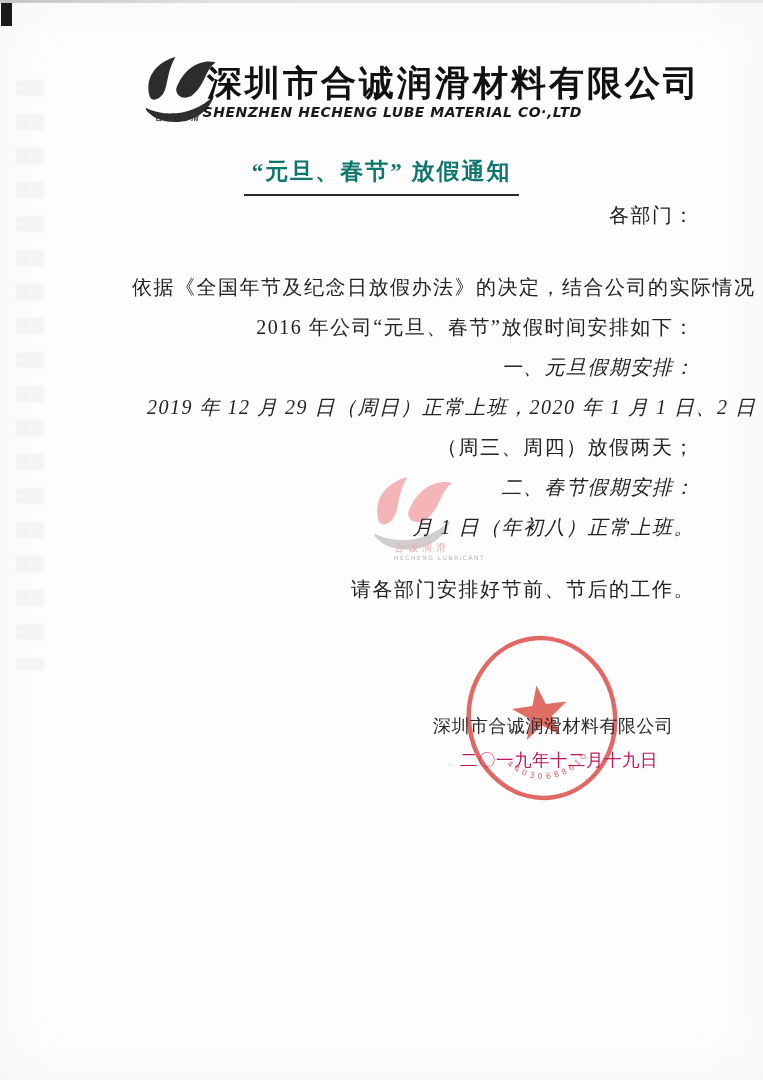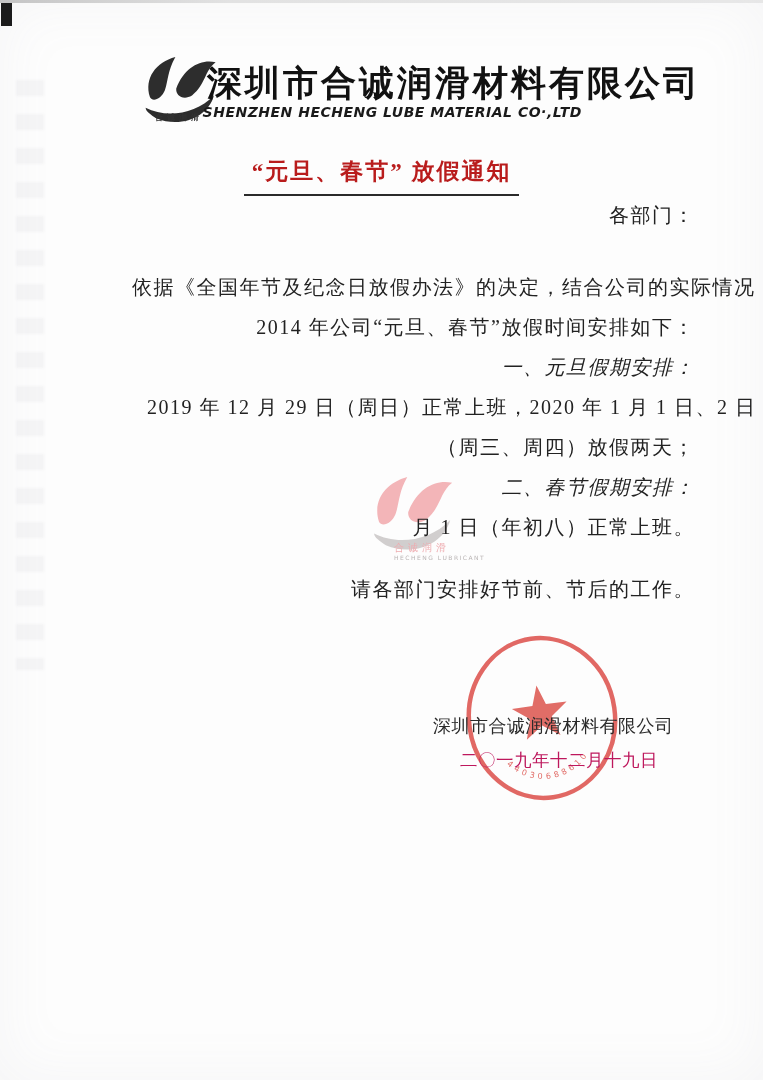--- a/index.html
+++ b/index.html
@@ -21,27 +21,27 @@
   .logo-caption{position:absolute;left:155px;top:112px;font-size:8px;letter-spacing:4px;
     color:#333;font-weight:bold;white-space:nowrap;}
   .company-cn{position:absolute;left:207px;top:60px;width:430px;
     font-size:35px;font-weight:700;letter-spacing:3px;color:#111;white-space:nowrap;}
   .company-en{position:absolute;left:178px;top:104px;width:404px;text-align:right;
     font-family:"DejaVu Sans","Liberation Sans",sans-serif;
     font-size:14px;font-weight:700;font-style:italic;letter-spacing:.5px;color:#1a1a1a;white-space:nowrap;}
   
   .doc-title{position:absolute;left:0;top:156px;width:763px;text-align:center;}
   .doc-title span{display:inline-block;font-size:23px;font-weight:700;letter-spacing:2px;
-    color:#b91c1c;border-bottom:2.5px solid #2a2a2a;padding:0 8px 7px 8px;}
+    color:#0f766e;border-bottom:2.5px solid #2a2a2a;padding:0 8px 7px 8px;}
   
   .body-text{position:absolute;left:95px;top:195px;width:600px;z-index:2;}
   .line{height:40px;line-height:40px;font-size:20px;letter-spacing:1.5px;white-space:nowrap;text-align:right;}
   .indent-p {padding-left:37px;}
   .indent-h {padding-left:28px;font-style:italic;}
-  .indent-c {padding-left:52px;}
+  .indent-c {padding-left:52px;font-style:italic;}
   .indent-c2{padding-left:40px;}
   .gap-big{margin-top:32px;}
   .closing{margin-top:22px;padding-left:8px;margin-left:28px;}
   
   .watermark{position:absolute;left:366px;top:477px;width:120px;z-index:1;}
   .wm-caption-cn{position:absolute;left:28px;top:64px;font-size:10px;letter-spacing:4px;
     color:#eeacb0;white-space:nowrap;}
   .wm-caption-en{position:absolute;left:28px;top:77px;font-size:6px;letter-spacing:1.5px;
     font-family:"DejaVu Sans","Liberation Sans",sans-serif;color:#b9b4b4;white-space:nowrap;}
   
@@ -84,21 +84,21 @@
       <path d="M 40,36 C 49,12 68,2 85,6 C 72,16 74,31 58,44 C 48,50 39,44 40,36 Z" fill="#f3b5b8"></path>
       <path d="M 5,58 C 28,70 62,66 83,44 C 77,68 46,82 17,70 C 11,66 5,62 5,58 Z" fill="#c6c2c2" opacity="0.8"></path>
     </svg>
     <div class="wm-caption-cn">合诚润滑</div>
     <div class="wm-caption-en">HECHENG LUBRICANT</div>
   </div>
 
   <div class="body-text">
     <div class="line">各部门：</div>
     <div class="line indent-p gap-big">依据《全国年节及纪念日放假办法》的决定，结合公司的实际情况，</div>
-    <div class="line">2014 年公司“元旦、春节”放假时间安排如下：</div>
+    <div class="line">2016 年公司“元旦、春节”放假时间安排如下：</div>
     <div class="line indent-h">一、元旦假期安排：</div>
     <div class="line indent-c">2019 年 12 月 29 日（周日）正常上班，2020 年 1 月 1 日、2 日</div>
     <div class="line indent-c2">（周三、周四）放假两天；</div>
     <div class="line indent-h">二、春节假期安排：</div>
     <div class="line indent-c">月 1 日（年初八）正常上班。</div>
     <div class="line closing">请各部门安排好节前、节后的工作。</div>
   </div>
 
   <div class="stamp">
     <svg width="182" height="172" viewBox="0 0 180 172" xmlns="http://www.w3.org/2000/svg">

